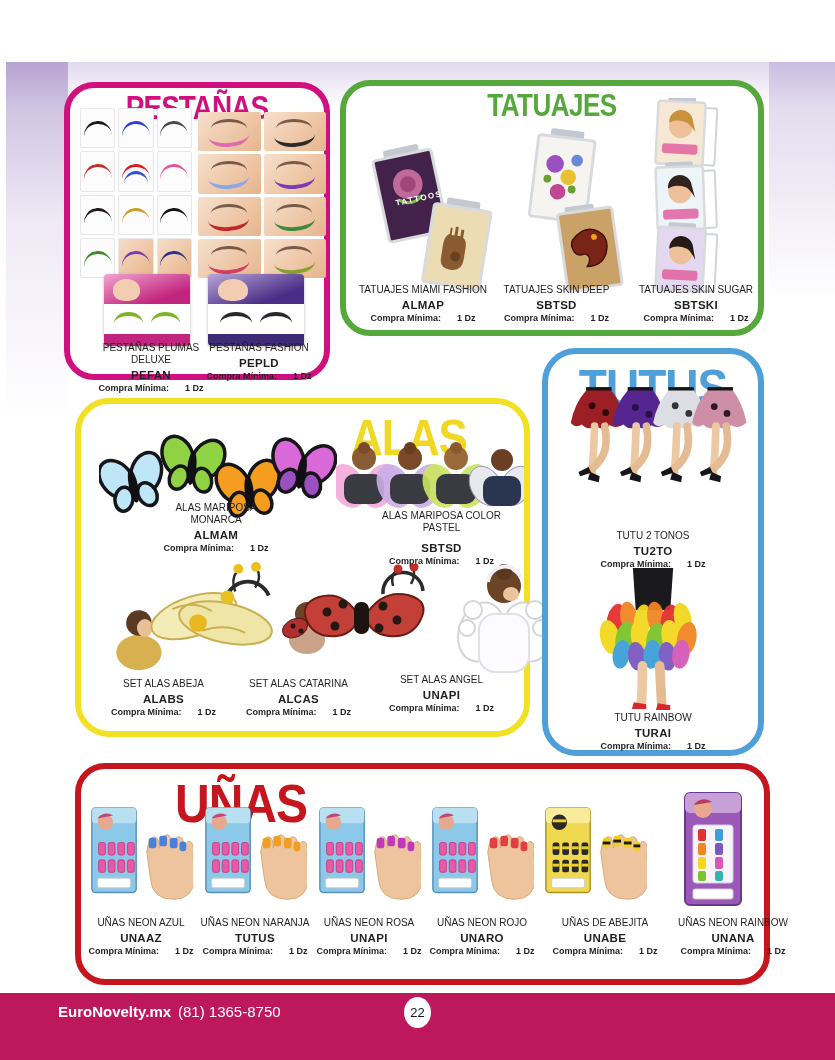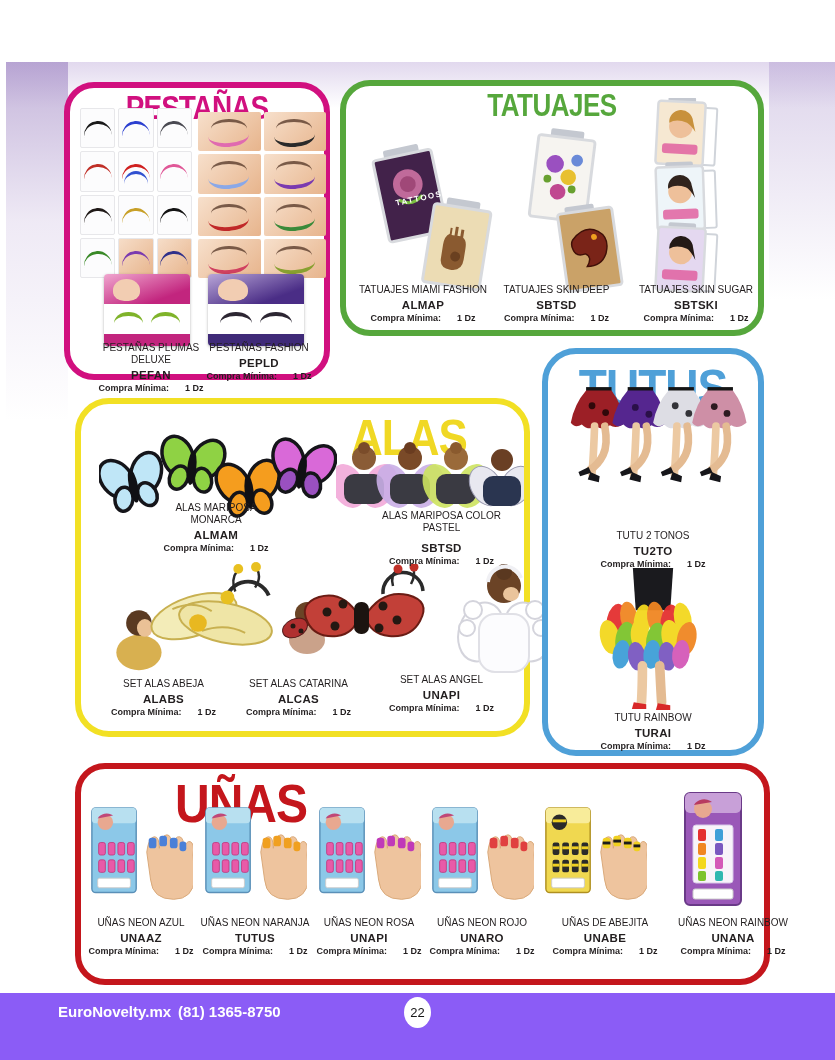--- a/index.html
+++ b/index.html
@@ -72,23 +72,23 @@
   .lb-purple .lb-bot{background:#3f2a78}
   .lb-purple{--lc:#2c2632}
 
   .imgwrap{position:absolute}
   .imgwrap svg{display:block;width:100%;height:100%}
 
   .pack-text{position:absolute;left:42px;top:108px;width:62px;text-align:center;
      transform:rotate(-12deg);font-size:8px;font-weight:bold;letter-spacing:1.5px;color:#fff}
 
   
-  .footer{position:absolute;left:0;top:993px;width:835px;height:67px;background:#8b5cf6}
+  .footer{position:absolute;left:0;top:993px;width:835px;height:67px;background:#be185d}
   .f-brand{position:absolute;left:58px;top:10px;color:#fff;font-weight:bold;font-size:15px}
-  .f-phone{position:absolute;left:178px;top:10px;color:#fff;font-weight:bold;font-size:15px}
+  .f-phone{position:absolute;left:178px;top:10px;color:#fff;font-weight:normal;font-size:15px}
   .f-badge{position:absolute;left:404px;top:4px;width:27px;height:31px;background:#fff;border-radius:50%;
      display:flex;align-items:center;justify-content:center;font-size:13px;font-weight:normal;color:#151515}
 </style>
 </head>
 <body>
 
 <div class="page">
 
   <div class="banner"></div>
   <div class="banner-fade"></div>

